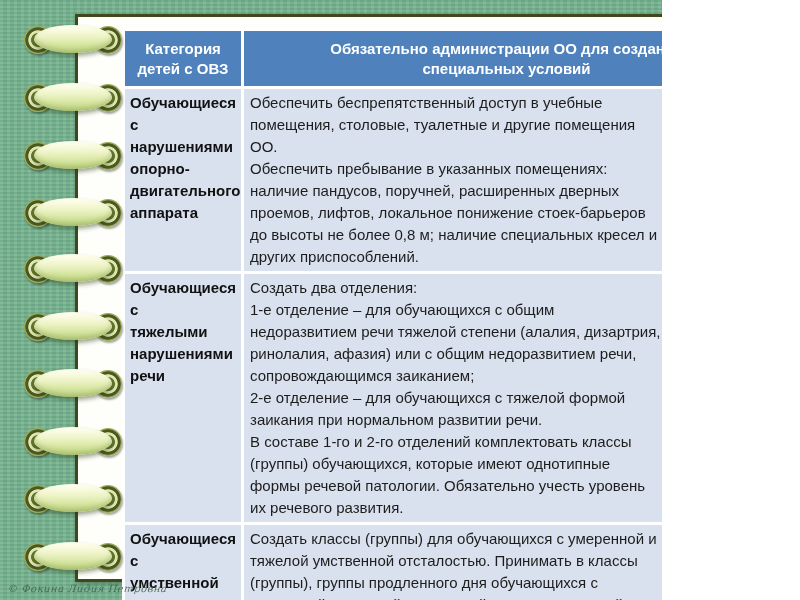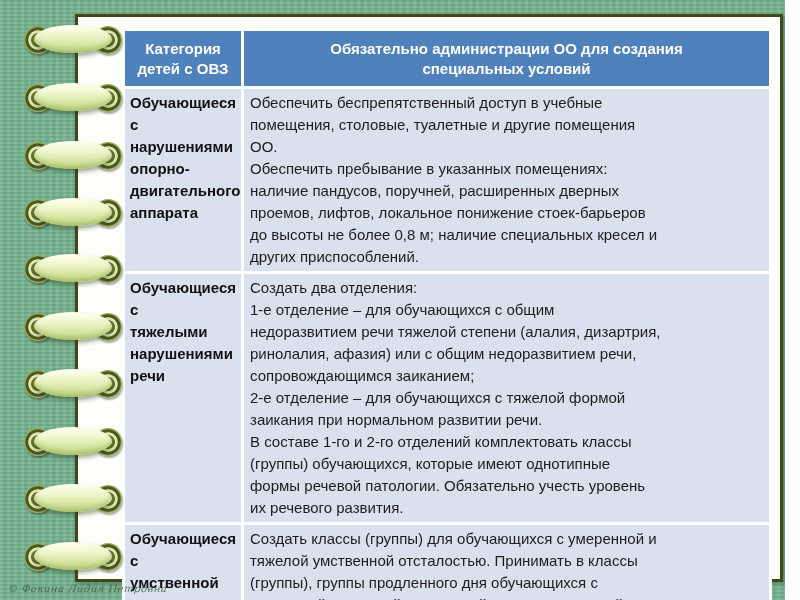--- a/index.html
+++ b/index.html
@@ -1,18 +1,18 @@
 <!DOCTYPE html>
 <html><head>
 <meta charset="utf-8">
 <style>
   html,body{margin:0;padding:0;}
   body{font-family:"Liberation Sans", sans-serif;}
   #stage{
-    position:relative;width:785px;height:600px;overflow:hidden;
+    position:relative;width:662px;height:600px;overflow:hidden;
     background-color:#74b18e;
     background-image:
       repeating-linear-gradient(0deg, rgba(255,255,255,0.07) 0 2px, rgba(20,70,45,0.05) 2px 4px),
       repeating-linear-gradient(90deg, rgba(255,255,255,0.05) 0 3px, rgba(25,80,50,0.06) 3px 7px);
   }
   
   .page{
     position:absolute;left:75px;top:14px;width:708px;height:568px;
     box-sizing:border-box;background:#fefefa;
     border:3px solid #40481e;

